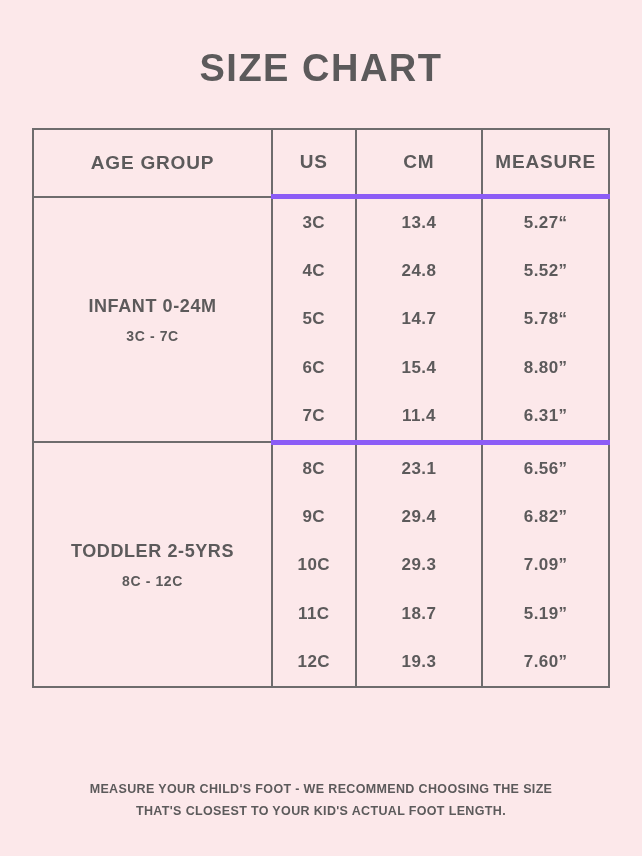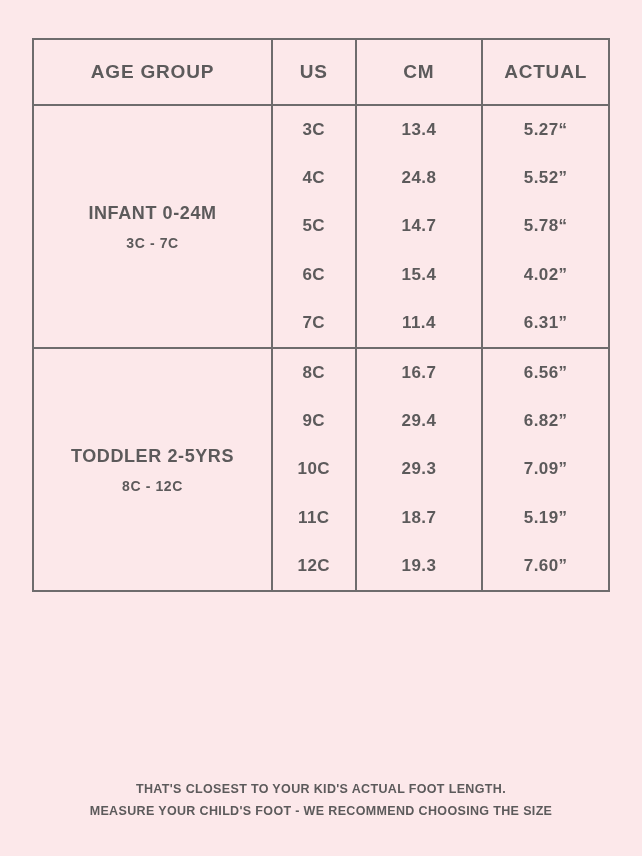--- a/index.html
+++ b/index.html
@@ -84,55 +84,56 @@
   }
   .stack .row {
     font-size: 17px;
     font-weight: bold;
     line-height: 48.2px;
     height: 48.2px;
     letter-spacing: 0.4px;
   }
   tr.section-row { height: 241px; }
   tr.section-row td.group-cell { border-top: 2px solid #6e6c6d; border-bottom: 2px solid #6e6c6d; }
-  tr.section-row td.val-cell { border-top: 2px solid #8b5cf6; border-bottom: 2px solid #6e6c6d; }
+  tr.section-row td.val-cell { border-top: 5px solid #8b5cf6; border-bottom: 2px solid #6e6c6d; }
 
   .footer {
     position: absolute;
     bottom: 33px;
     left: 0;
     width: 100%;
     text-align: center;
     font-size: 12.5px;
     font-weight: bold;
     letter-spacing: 0.35px;
     line-height: 1.75;
     color: #5c5a5b;
   }
 </style>
 </head>
 <body>
 
 <div class="page">
 
+  <div class="title">SIZE CHART</div>
 
   <div class="table-wrap">
     <table class="size-table">
       <colgroup>
         <col class="c-age">
         <col class="c-us">
         <col class="c-cm">
         <col class="c-in">
       </colgroup>
       <thead>
         <tr>
           <th>AGE GROUP</th>
           <th>US</th>
           <th>CM</th>
-          <th>ACTUAL</th>
+          <th>MEASURE</th>
         </tr>
       </thead>
       <tbody>
 
         <tr class="section-row">
           <td class="group-cell">
             <span>INFANT 0-24M</span>
             <span class="g-line2">3C - 7C</span>
           </td>
           <td class="val-cell">
@@ -151,21 +152,21 @@
               <div class="row">14.7</div>
               <div class="row">15.4</div>
               <div class="row">11.4</div>
             </div>
           </td>
           <td class="val-cell">
             <div class="stack">
               <div class="row">5.27“</div>
               <div class="row">5.52”</div>
               <div class="row">5.78“</div>
-              <div class="row">4.02”</div>
+              <div class="row">8.80”</div>
               <div class="row">6.31”</div>
             </div>
           </td>
         </tr>
 
         <tr class="section-row">
           <td class="group-cell">
             <span>TODDLER 2-5YRS</span>
             <span class="g-line2">8C - 12C</span>
           </td>
@@ -173,21 +174,21 @@
             <div class="stack">
               <div class="row">8C</div>
               <div class="row">9C</div>
               <div class="row">10C</div>
               <div class="row">11C</div>
               <div class="row">12C</div>
             </div>
           </td>
           <td class="val-cell">
             <div class="stack">
-              <div class="row">16.7</div>
+              <div class="row">23.1</div>
               <div class="row">29.4</div>
               <div class="row">29.3</div>
               <div class="row">18.7</div>
               <div class="row">19.3</div>
             </div>
           </td>
           <td class="val-cell">
             <div class="stack">
               <div class="row">6.56”</div>
               <div class="row">6.82”</div>
@@ -196,17 +197,17 @@
               <div class="row">7.60”</div>
             </div>
           </td>
         </tr>
 
       </tbody>
     </table>
   </div>
 
   <div class="footer">
+    <div>MEASURE YOUR CHILD'S FOOT - WE RECOMMEND CHOOSING THE SIZE</div>
     <div>THAT'S CLOSEST TO YOUR KID'S ACTUAL FOOT LENGTH.</div>
-    <div>MEASURE YOUR CHILD'S FOOT - WE RECOMMEND CHOOSING THE SIZE</div>
   </div>
 
 </div>
 
 </body></html>

